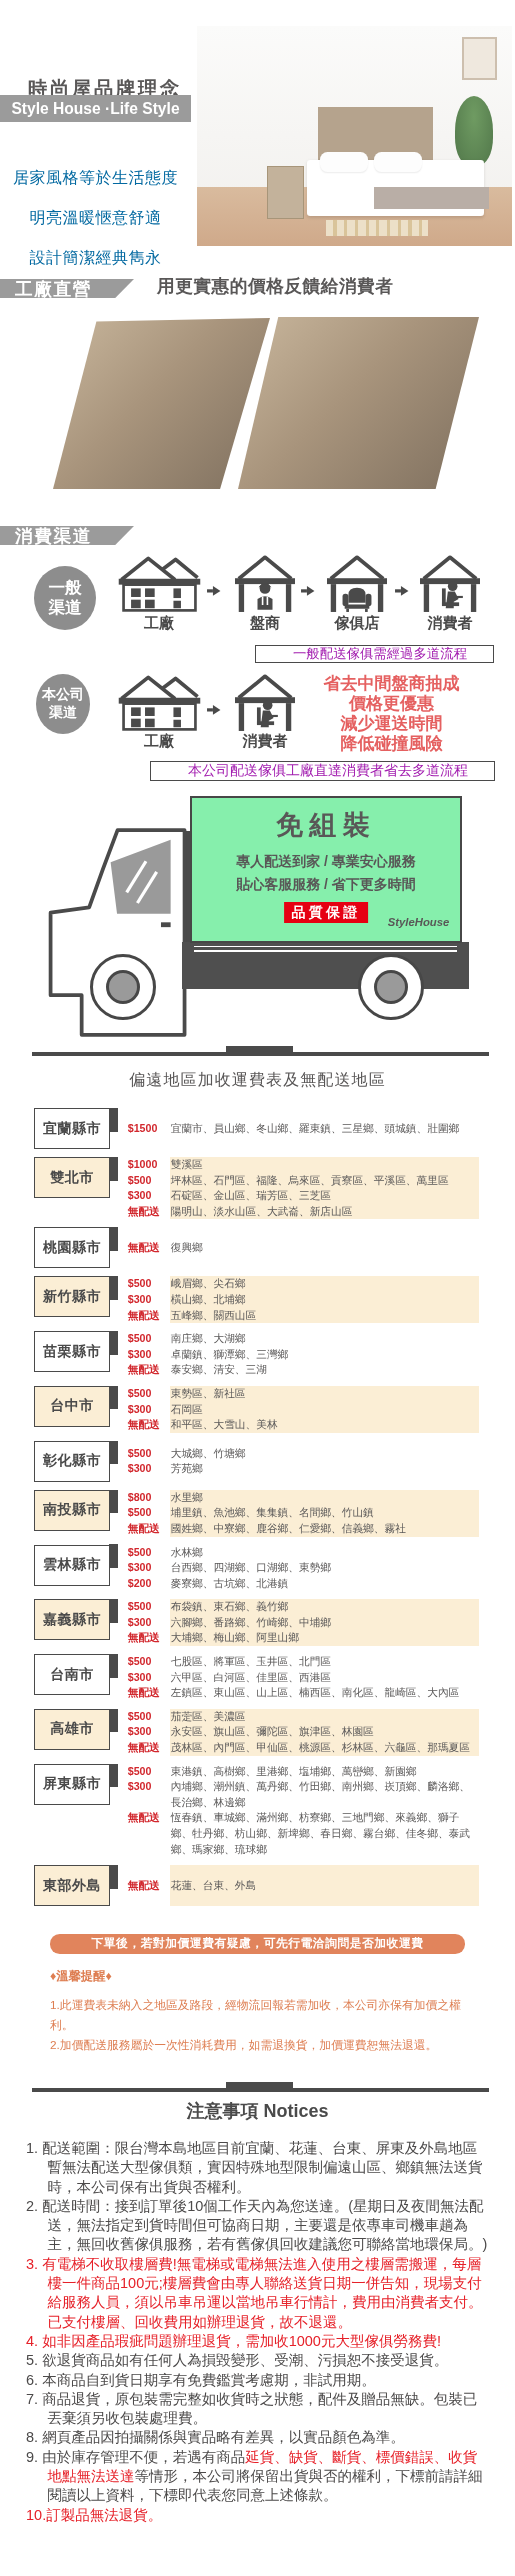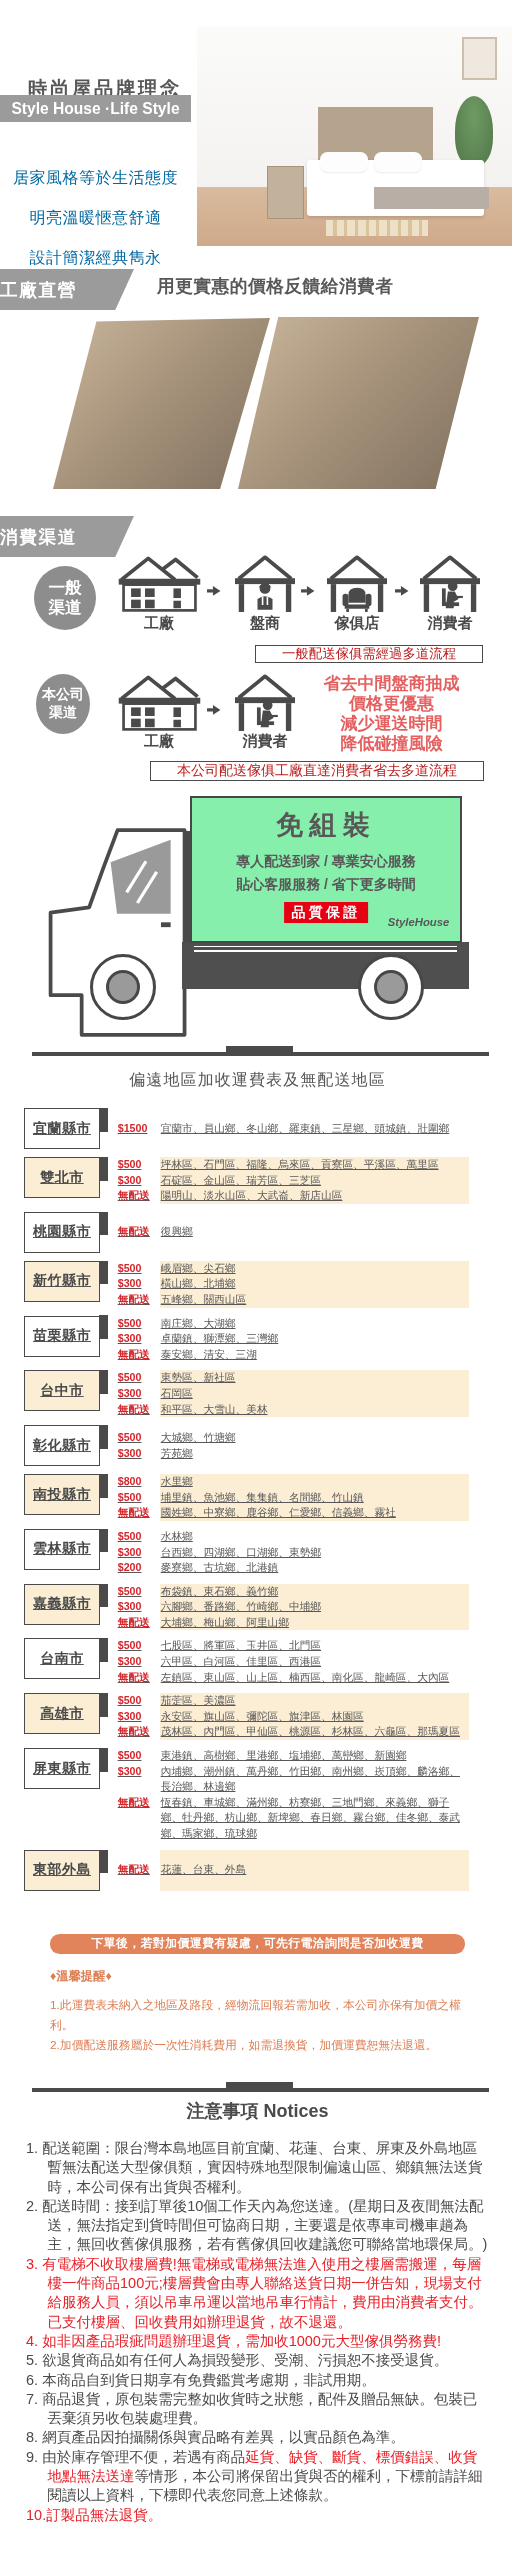--- a/index.html
+++ b/index.html
@@ -18,38 +18,38 @@
   .bedroom .headboard{position:absolute;left:121px;top:81px;width:115px;height:64px;background:#b5a38d;}
   .bedroom .mattress{position:absolute;left:110px;top:134px;width:177px;height:56px;background:#fff;border-radius:3.2px;box-shadow:0 1.6px 3.2px rgba(0,0,0,.12);}
   .bedroom .pillow{position:absolute;top:126px;width:48px;height:20.4px;background:#fdfdfd;border-radius:7.5px;box-shadow:0 1.1px 1.6px rgba(0,0,0,.08);}
   .bedroom .runner{position:absolute;left:177px;top:161px;width:115px;height:21.5px;background:#b9aea6;}
   .bedroom .plant{position:absolute;left:258px;top:70px;width:38px;height:70px;background:radial-gradient(ellipse at 50% 30%,#6f9b62,#51774a);border-radius:50% 50% 40% 40%;}
   .bedroom .stand{position:absolute;left:70px;top:140px;width:35px;height:51px;background:#c3b29b;border:1.1px solid #a79579;}
   .bedroom .frame{position:absolute;right:15px;top:10.7px;width:31px;height:39px;background:#efe8de;border:2.1px solid #cdbfae;}
   .bedroom .rug{position:absolute;left:129px;bottom:9.7px;width:102px;height:16px;background:repeating-linear-gradient(90deg,#ece0c8 0 7.5px,#d9c49a 7.5px 10.7px);}
 
   
-  .slant-badge{left:0;width:134px;height:41px;background:#9b9b9b;color:#fff;font-weight:bold;
-               font-size:17.7px;letter-spacing:1.6px;display:flex;align-items:center;
-               box-sizing:border-box;clip-path:polygon(0 0,100% 0,86% 100%,0 100%);}
+  .slant-badge{left:0;width:134px;height:19px;background:#9b9b9b;color:#fff;font-weight:bold;
+               font-size:17.7px;letter-spacing:1.6px;display:flex;align-items:center;padding-left:15px;
+               box-sizing:border-box;clip-path:polygon(0 0,100% 0,86% 100%,0 100%);margin-top:10px;}
   .factory-headline{left:157px;top:274px;font-size:17.7px;font-weight:bold;color:#595757;letter-spacing:0.5px;}
   .photo{background:linear-gradient(135deg,#c9b79d 0%,#a8947c 45%,#7e6f5e 100%);}
   .photo-left{left:53px;top:318px;width:217px;height:171px;clip-path:polygon(20% 2%,100% 0,77% 100%,0 100%);}
   .photo-right{left:238px;top:317px;width:241px;height:172px;clip-path:polygon(16.7% 0,100% 0,82% 100%,0 100%);}
 
   
   .ellipse{background:#8d8d8d;border-radius:50%;color:#fff;display:flex;flex-direction:column;
            align-items:center;justify-content:center;font-weight:bold;text-align:center;}
   .ellipse1{left:34px;top:566px;width:62px;height:64px;font-size:16.6px;line-height:20.4px;}
   .ellipse2{left:36px;top:674px;width:54px;height:60px;font-size:14px;line-height:17.7px;}
   .house{position:absolute;top:0;}
   .house-label{position:absolute;top:61px;transform:translateX(-50%);font-size:15px;font-weight:bold;color:#4a4a4a;white-space:nowrap;}
   .flow-arrow{position:absolute;top:32px;}
   .row2 .house-label{top:60px;}
-  .channel-note{border:1.1px solid #4a4a4a;background:#fff;color:#b91c1c;display:flex;align-items:center;justify-content:center;}
+  .channel-note{border:1.1px solid #4a4a4a;background:#fff;color:#a21caf;display:flex;align-items:center;justify-content:center;padding-left:11px;}
   .note1{left:255px;top:645px;width:226px;height:16px;font-size:13.4px;}
   .note2{left:150px;top:761px;width:332px;height:18px;font-size:14px;}
   .benefits{left:303px;top:674px;width:177px;text-align:center;color:#e56060;font-weight:bold;font-size:17px;}
   .benefits div{line-height:20px;}
 
   
   .cargo{left:190px;top:796px;width:272px;height:147px;background:#86efac;border:2.7px solid #474747;box-sizing:border-box;z-index:3;}
   .cargo .h1{position:absolute;left:0;top:8.6px;width:100%;text-align:center;font-size:27px;font-weight:bold;letter-spacing:6.4px;color:#595757;}
   .cargo .l1{position:absolute;left:0;top:55px;width:100%;text-align:center;font-size:14px;font-weight:bold;color:#595757;}
   .cargo .l2{position:absolute;left:0;top:78px;width:100%;text-align:center;font-size:14px;font-weight:bold;color:#595757;}
@@ -60,21 +60,21 @@
   .truck-bed{left:182px;top:942px;width:287px;height:47px;background:#4f4f4f;z-index:2;}
   .truck-bed i{position:absolute;left:11.8px;right:11.8px;height:1.6px;background:#fff;}
   .wheel{width:60px;height:60px;border-radius:50%;background:#fff;border:3.8px solid #474747;z-index:4;
          display:flex;align-items:center;justify-content:center;}
   .wheel .hub{width:28px;height:28px;border-radius:50%;background:#9a9a9a;border:3.2px solid #474747;}
   .road-line{height:3.8px;background:#4a4a4a;}
   .road-tab{height:6.4px;background:#4a4a4a;}
 
   
   .ship-title{left:0;top:1070px;width:100%;text-align:center;font-size:16px;font-weight:normal;letter-spacing:1.1px;color:#585656;}
-  #ship-rows{position:absolute;left:24px;top:1108px;width:445px;text-decoration:underline;}
+  #ship-rows{position:absolute;left:34px;top:1108px;width:445px;}
   .ship-row{display:flex;margin-bottom:8px;}
   .ship-label{flex:none;width:76px;height:41px;box-sizing:border-box;border:1.1px solid #4a4a4a;background:#fff;
               display:flex;align-items:center;justify-content:center;font-size:14px;font-weight:bold;color:#4a4a4a;
               position:relative;letter-spacing:0.5px;}
   .ship-label .tab{position:absolute;right:-9px;top:-1.1px;width:9px;height:23.6px;background:#4a4a4a;}
   .ship-lines{flex:1;position:relative;display:flex;flex-direction:column;justify-content:center;
               min-height:41px;padding-left:17.7px;box-sizing:border-box;}
   .ship-row.beige .ship-label{background:#fbeed5;}
   .ship-row.beige .ship-lines::before{content:'';position:absolute;left:60px;top:0;right:0;bottom:0;background:#fbeed5;}
   .ship-line{position:relative;z-index:1;display:flex;line-height:15.6px;font-size:10.7px;}
@@ -282,20 +282,24 @@
           </div>
         </div>
       </div>
       <div class="ship-row beige">
         <div class="ship-label">
           <span>雙北市</span>
           <i class="tab"></i>
         </div>
         <div class="ship-lines">
           <div class="ship-line">
+            <span class="price">$1000</span>
+            <span class="areas">雙溪區</span>
+          </div>
+          <div class="ship-line">
             <span class="price">$500</span>
             <span class="areas">坪林區、石門區、福隆、烏來區、貢寮區、平溪區、萬里區</span>
           </div>
           <div class="ship-line">
             <span class="price">$300</span>
             <span class="areas">石碇區、金山區、瑞芳區、三芝區</span>
           </div>
           <div class="ship-line">
             <span class="price">無配送</span>
             <span class="areas">陽明山、淡水山區、大武崙、新店山區</span>

